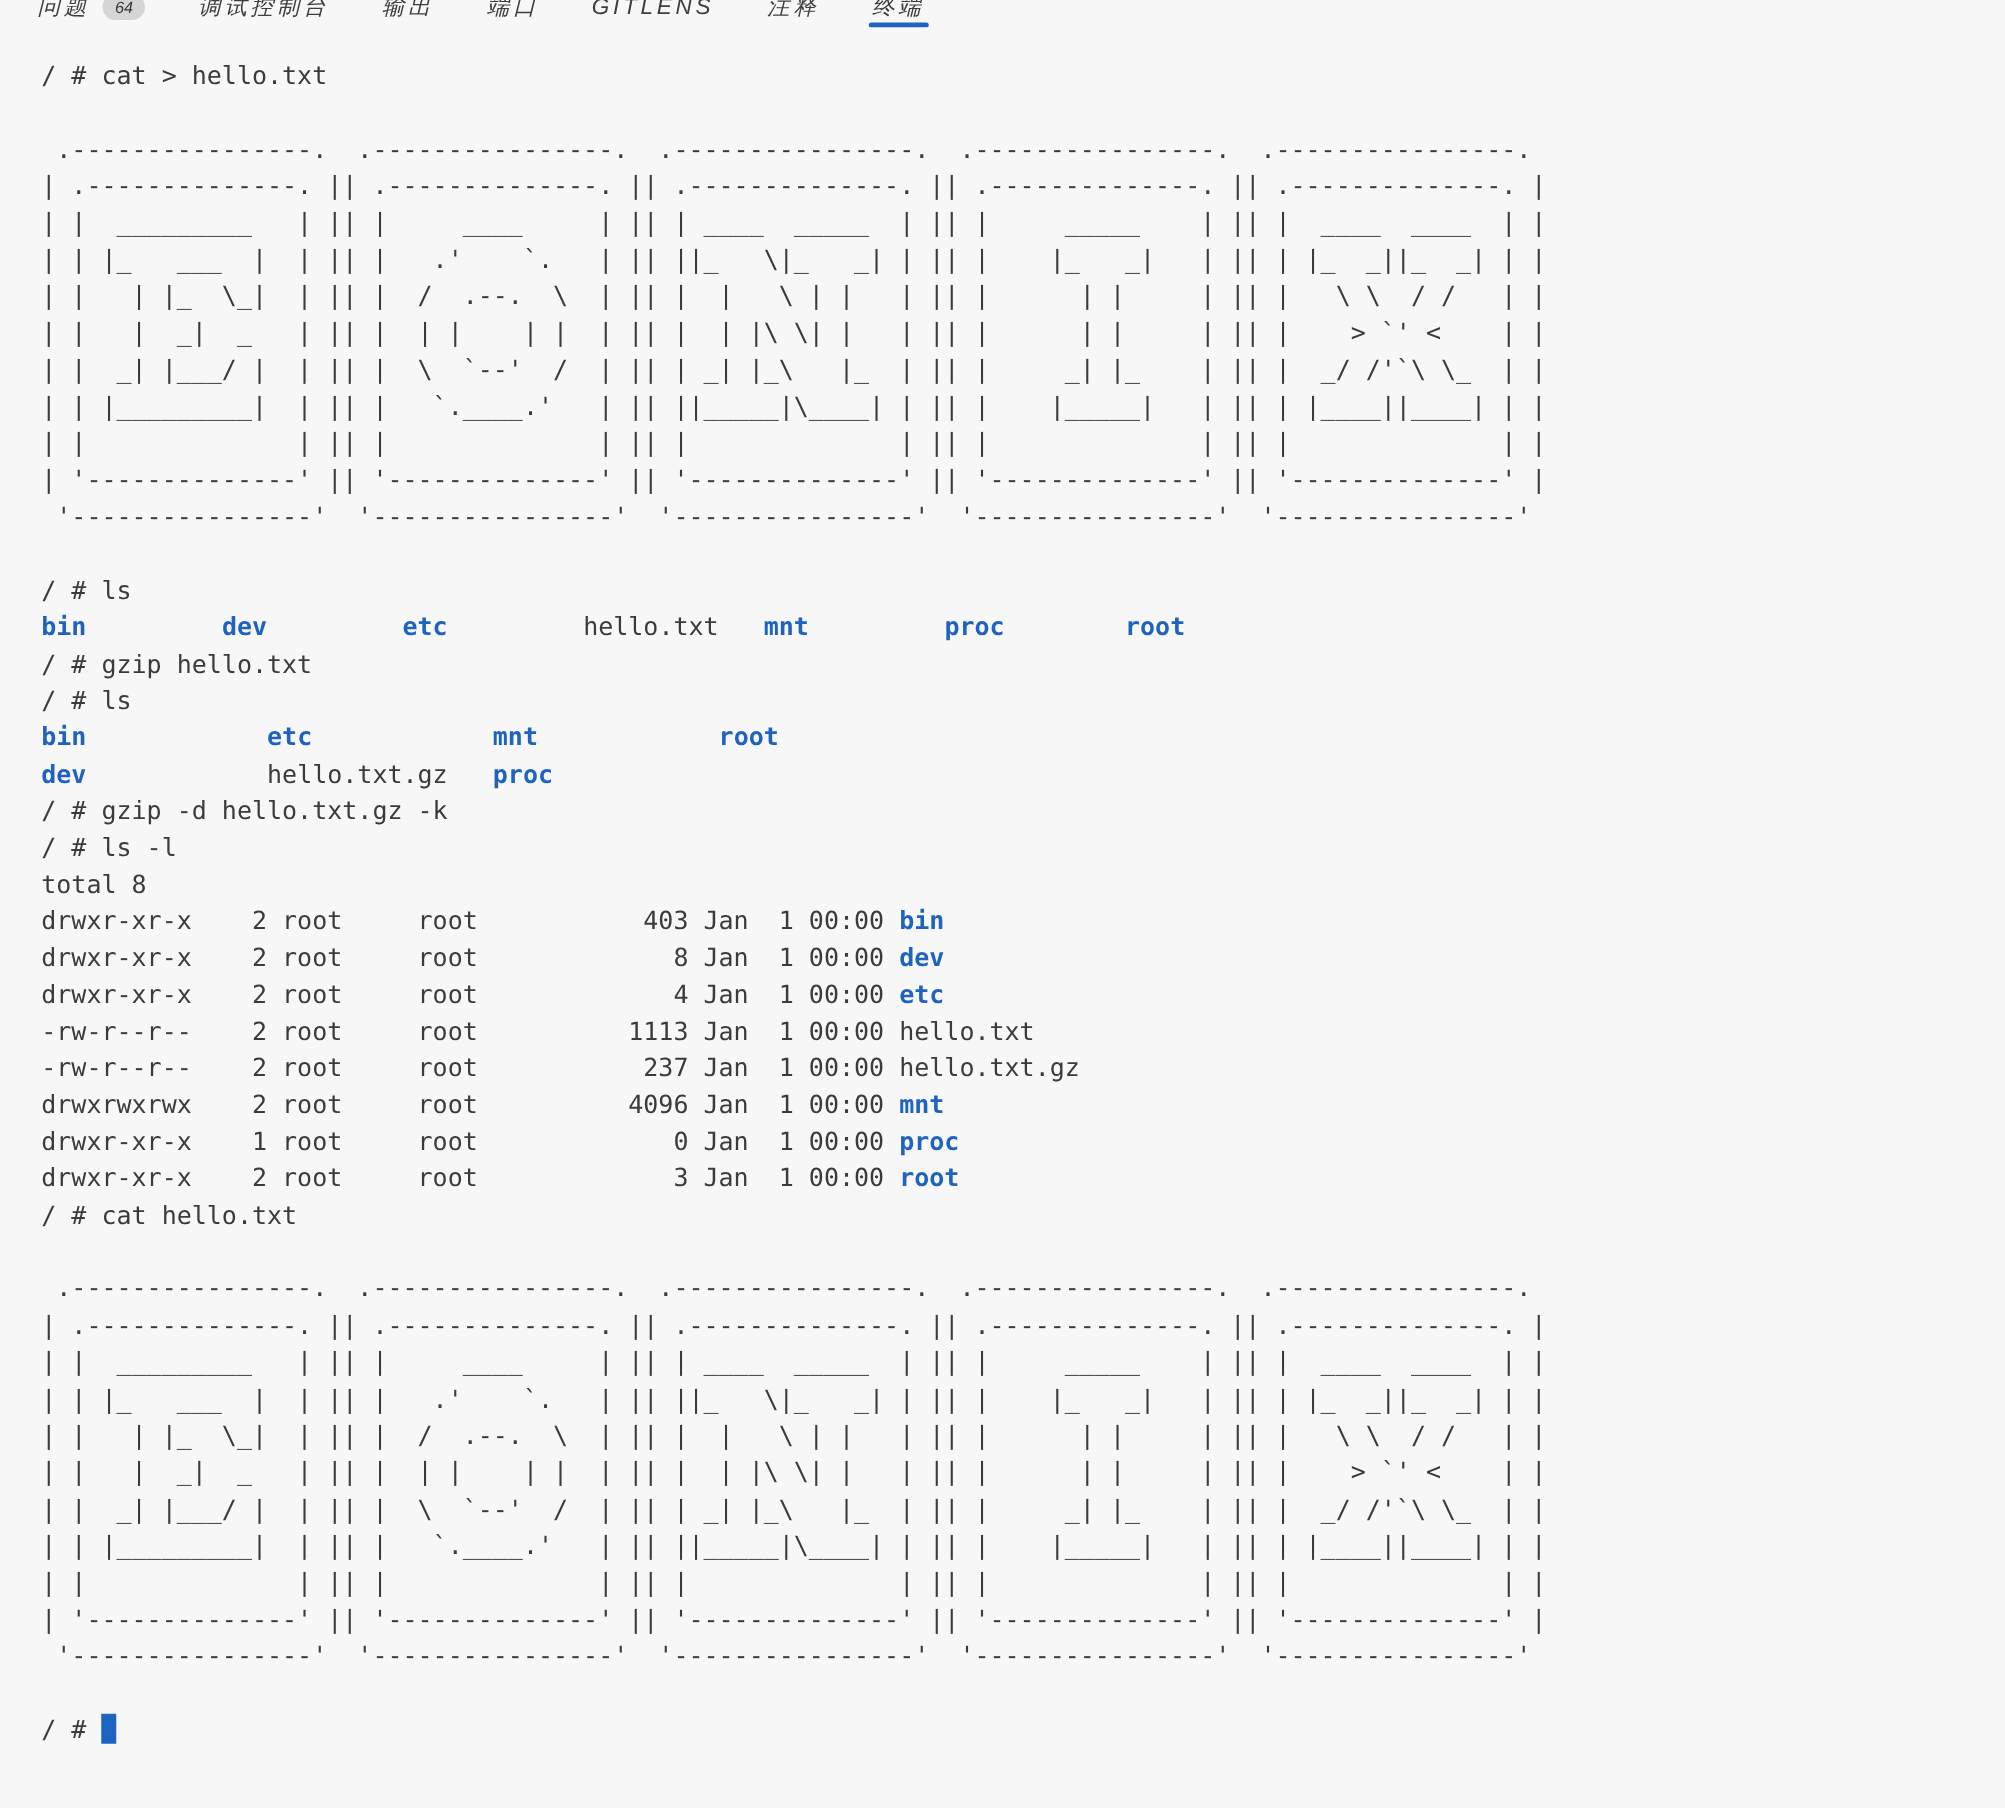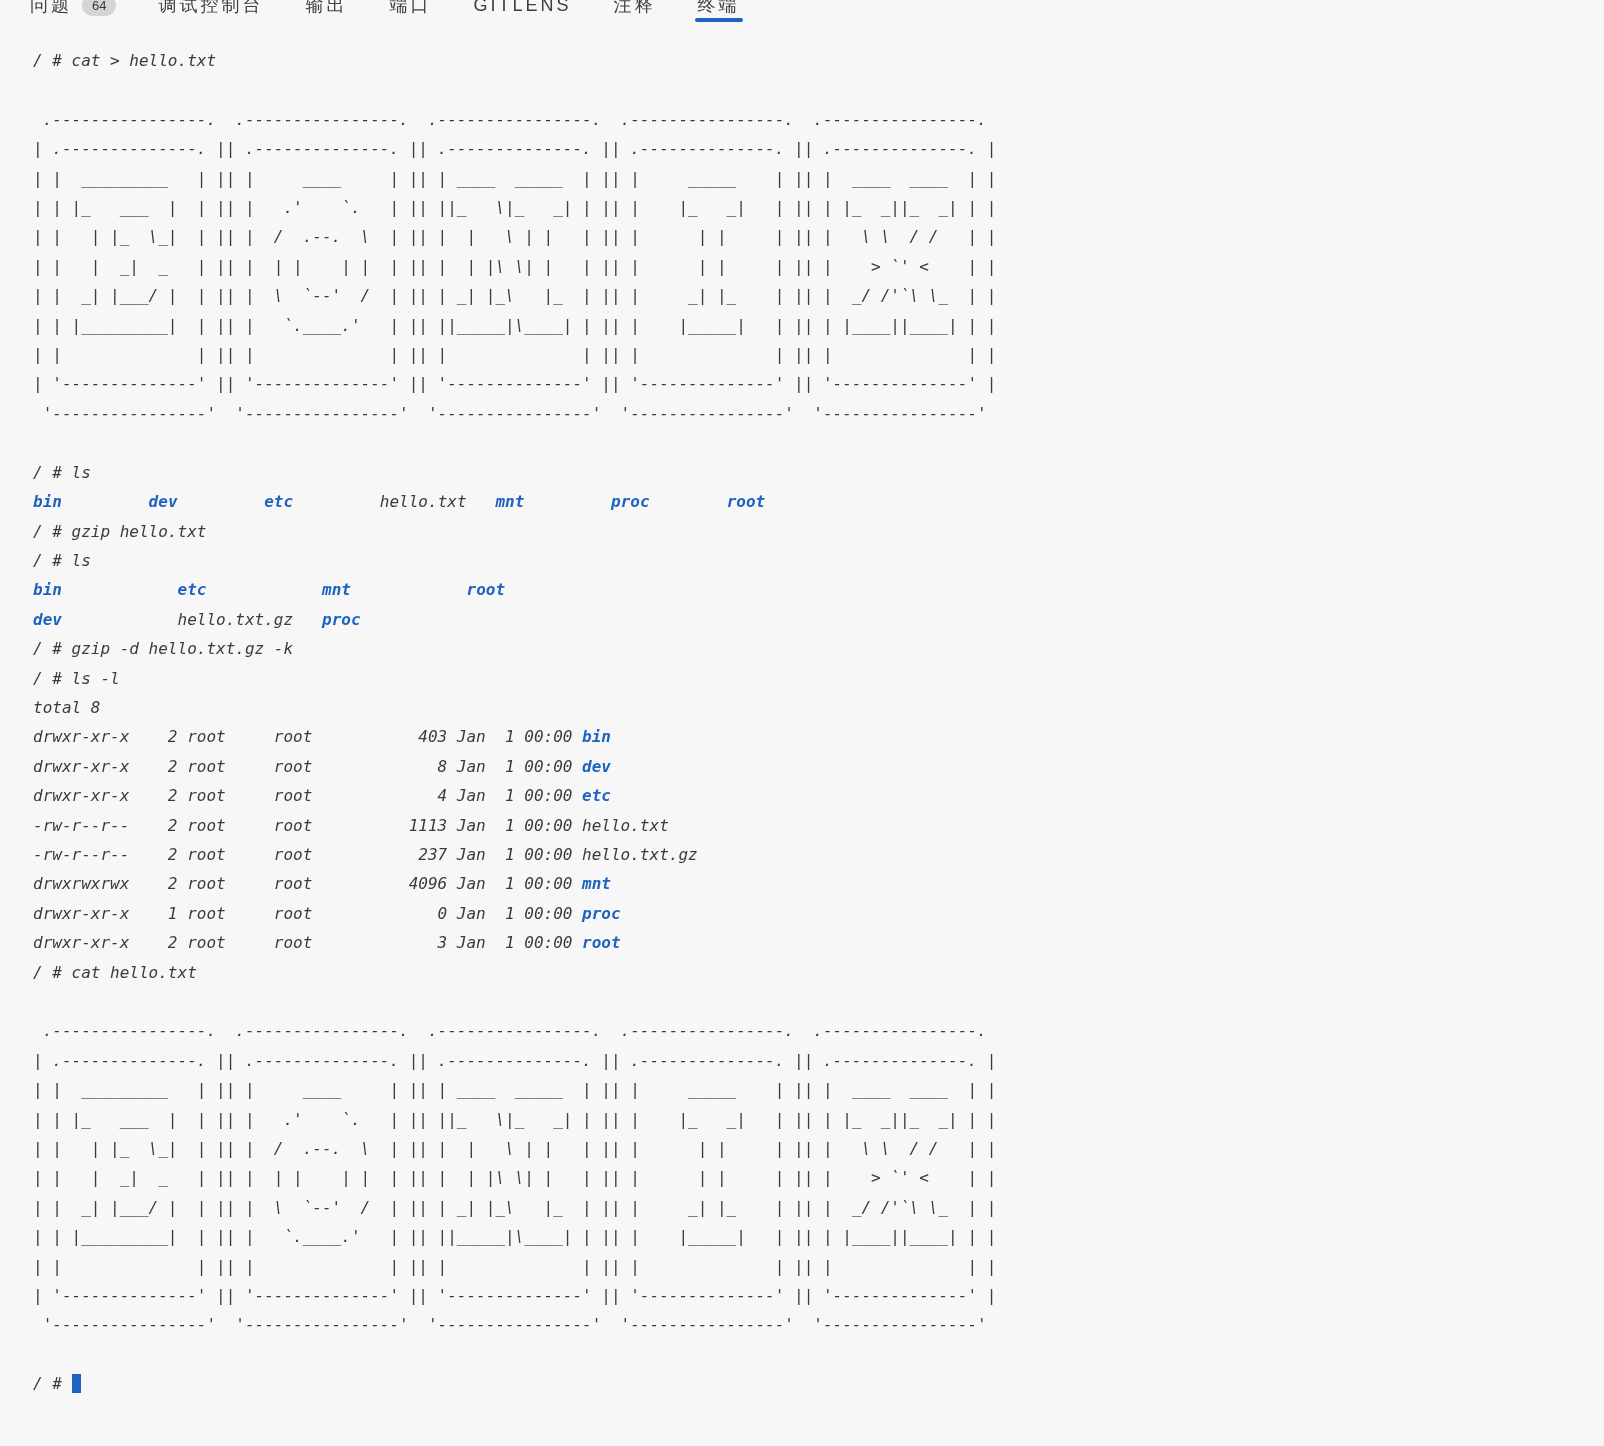--- a/index.html
+++ b/index.html
@@ -15,20 +15,21 @@
     width:1604px;height:1446px;overflow:hidden;
     background:var(--bg);
     font-family:"Liberation Sans",sans-serif;
   }
   
   .tabbar{
     height:22px;
     position:relative;
     overflow:hidden;
     background:var(--bg);
+    font-style:italic;
   }
   .tabs-row{
     position:absolute;
     left:30px;
     top:-12px;
     height:34px;
     display:flex;
     align-items:center;
     gap:42px;
     white-space:nowrap;
@@ -61,24 +62,23 @@
     background:var(--blue);
   }
   
   .terminal{
     padding:24px 0 0 33px;
     cursor:text;
   }
   pre.term{
     margin:0;
     font-family:"DejaVu Sans Mono","Liberation Mono",monospace;
-    font-size:16px;
+    font-size:20px;
     line-height:29.4px;
     color:var(--fg);
-    font-style:italic;
   }
   .tl{white-space:pre;}
   .tl .b{color:var(--blue);font-weight:600;}
   .tl .c{background:var(--blue);color:var(--blue);}
 </style>
 </head>
 <body>
 
 <div class="tabbar">
   <div class="tabs-row">

